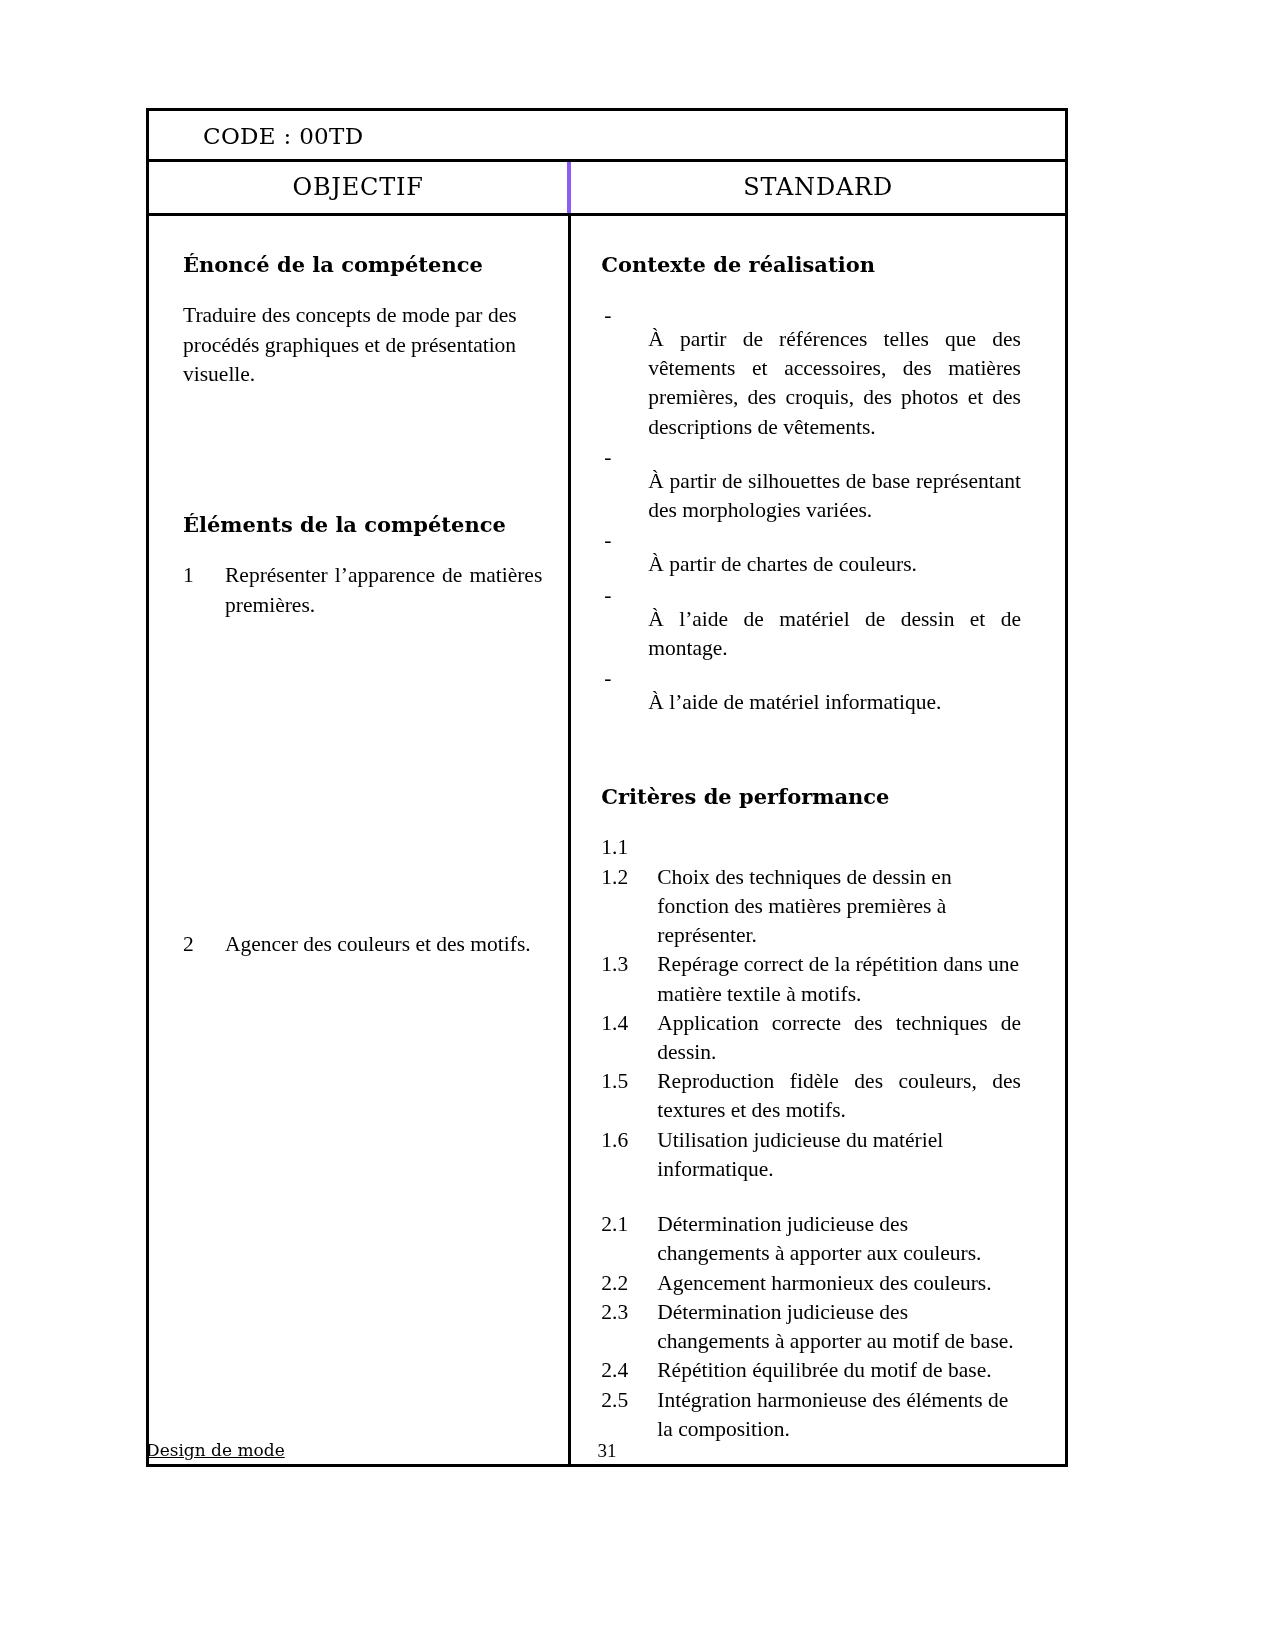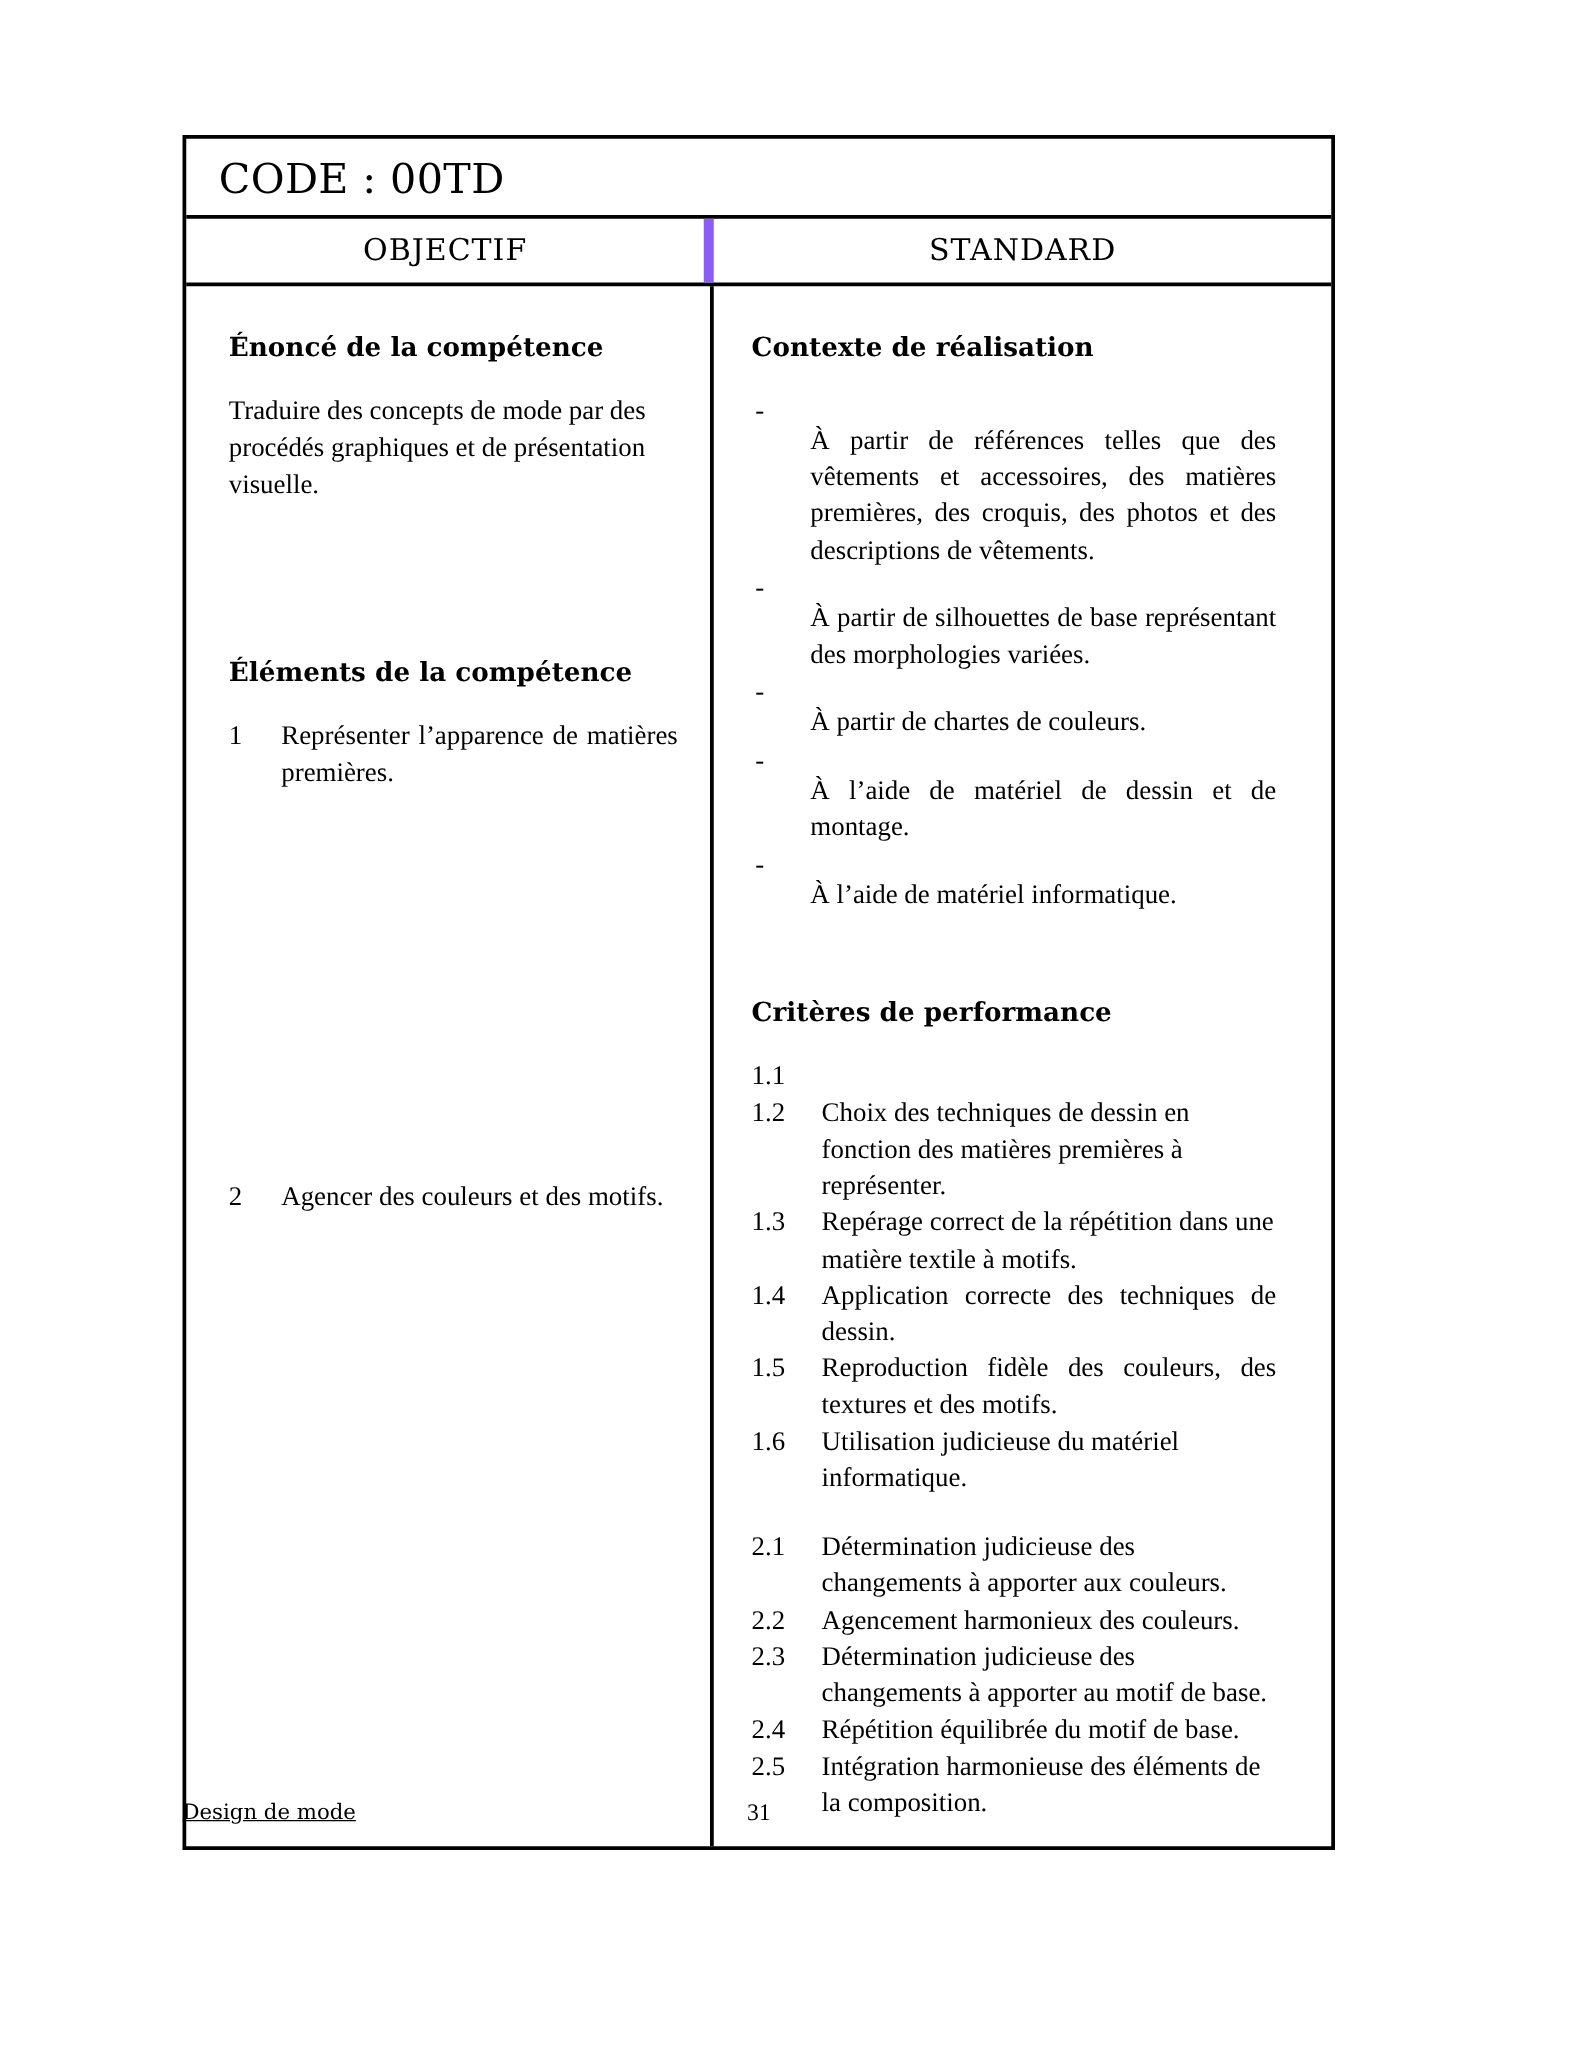--- a/index.html
+++ b/index.html
@@ -24,40 +24,40 @@
   .doc-table {
     position: absolute;
     left: 146px;
     top: 108px;
     width: 922px;
     border: 3px solid #000;
     box-sizing: border-box;
   }
   .code-row {
     border-bottom: 3px solid #000;
-    padding: 12px 0 10px 26px;
-    font-size: 33px;
+    padding: 12px 0 10px 54px;
+    font-size: 23px;
     letter-spacing: 0.3px;
     font-family: "DejaVu Serif", serif;
   }
   .head-row {
     display: flex;
     border-bottom: 3px solid #000;
   }
   .head-cell {
     flex: 0 0 50%;
     box-sizing: border-box;
     text-align: center;
     font-size: 24px;
     padding: 11px 0 12px 0;
     font-family: "DejaVu Serif", serif;
     letter-spacing: 0.8px;
   }
   .head-cell.left {
-    border-right: 8px solid #8b5cf6;
+    border-right: 4px solid #8b5cf6;
     flex: 0 0 46.1%;
   }
   .head-cell.right { flex: 0 0 53.9%; }
 
   .body-row {
     display: flex;
     min-height: 1155px;
   }
   .body-cell {
     box-sizing: border-box;

